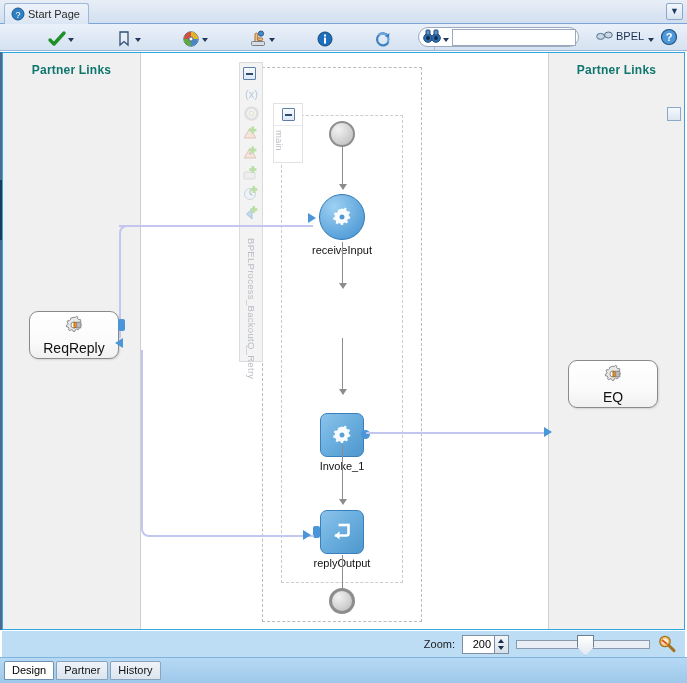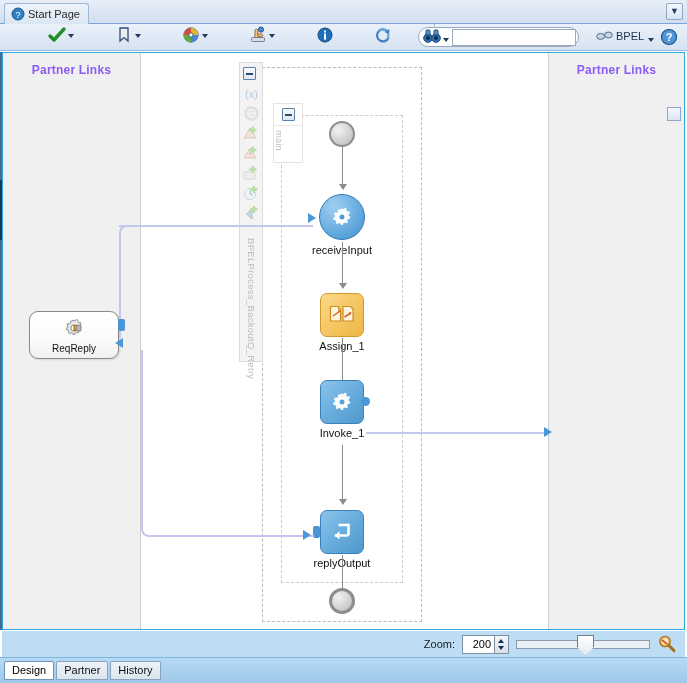--- a/index.html
+++ b/index.html
@@ -50,21 +50,21 @@
     border-radius: 2px;
     text-align: center; line-height: 15px; font-size: 9px; color: #1b3a62;
   }
 
   
   .toolbar {
     position: absolute; left: 0; top: 24px;
     width: 687px; height: 27px;
     background: linear-gradient(to bottom, #eaf1f9 0%, #d6e2f1 100%);
     border-bottom: 1px solid #9ab8d9;
-    display: flex; align-items: flex-start; gap: 36px;
+    display: flex; align-items: flex-end; gap: 36px;
   }
   .tb-item { display: flex; align-items: center; height: 22px; padding: 0 1px; }
   .tb-btn { width: 20px; height: 20px; position: relative; display: inline-block; }
   .tb-arrow {
     width: 9px; height: 20px; position: relative;
   }
   .tb-arrow::after {
     content: ""; position: absolute; left: 1px; top: 9px;
     border-left: 3.5px solid transparent; border-right: 3.5px solid transparent;
     border-top: 4px solid #22395c;
@@ -101,21 +101,21 @@
     overflow: hidden;
   }
   .plpanel {
     position: absolute; top: 0; height: 100%;
     background: #f0f0f0;
     border-right: 1px solid #cfcfcf;
   }
   .plpanel.left { left: 0; width: 138px; }
   .plpanel.right { right: 0; width: 136px; border-right: none; border-left: 1px solid #cfcfcf; }
   .pl-title {
-    text-align: center; color: #8b5cf6; font-size: 12px; font-weight: bold;
+    text-align: center; color: #0f766e; font-size: 12px; font-weight: bold;
     padding-top: 10px; letter-spacing: .2px;
   }
   .canvas {
     position: absolute; left: 138px; top: 0; right: 136px; bottom: 0;
     background: #ffffff;
   }
 
   
   .proc-outline {
     position: absolute; left: 121px; top: 14px;
@@ -211,21 +211,21 @@
 
   
   .plbox {
     position: absolute;
     width: 90px; height: 48px;
     border: 1px solid #8a8a8a; border-radius: 9px;
     background: linear-gradient(to bottom, #ffffff 0%, #fbfbfb 60%, #f0f0f0 100%);
     display: flex; flex-direction: column; align-items: center; justify-content: center;
     box-shadow: 1px 1px 2px rgba(0,0,0,.12);
   }
-  .plbox-lbl { font-size: 10px; color: #111; margin-top: 2px; }
+  .plbox-lbl { font-size: 14px; color: #111; margin-top: 2px; }
 
   
   .link-path { position: absolute; border: 2px solid #c3c6ee; background: transparent; }
   .arrow-blue { position: absolute; width: 0; height: 0; }
   .arrow-right {
     border-top: 5px solid transparent; border-bottom: 5px solid transparent;
     border-left: 8px solid #4b96d8;
   }
   .arrow-left {
     border-top: 5px solid transparent; border-bottom: 5px solid transparent;
@@ -452,20 +452,31 @@
           <rect x="11" y="8.5" width="5.5" height="5" fill="#ef8f1b" stroke="#b96b10"></rect>
           <rect x="13.6" y="8.2" width="4.2" height="5.6" fill="#b9b9b9" stroke="#8d8d8d"></rect>
         </svg>
       </span>
       <span class="plbox-lbl">ReqReply</span>
     </div>
   </div>
 
   <div class="plpanel right">
     <div class="pl-title">Partner Links</div>
+    <div class="plbox" style="left:19px; top:307px;">
+      <span>
+        <svg width="22" height="22" viewBox="0 0 22 22">
+          <path d="M11 3.2 l1.5 .35 .9-1.25 1.5 .85 -.3 1.5 1.25 1.1 1.5-.35 .6 1.6 -1.2 .95 .15 1.65 1.35 .75 -.5 1.65 -1.5 .05 -.8 1.45 .75 1.35 -1.25 1.1 -1.3-.75 -1.5 .65 -.25 1.5 -1.7 .1 -.55-1.4 -1.6-.4 -1.1 1.05 -1.45-.9 .45-1.45 -.9-1.4 -1.5-.05 -.25-1.7 1.4-.55 .35-1.6 -1.1-1.05 .85-1.5 1.45 .4 1.25-1.0 -.1-1.5z" fill="#e9e9e9" stroke="#8d8d8d" stroke-width="1"></path>
+          <circle cx="11" cy="11" r="3.1" fill="#ffffff" stroke="#8d8d8d"></circle>
+          <rect x="11" y="8.5" width="5.5" height="5" fill="#ef8f1b" stroke="#b96b10"></rect>
+          <rect x="13.6" y="8.2" width="4.2" height="5.6" fill="#b9b9b9" stroke="#8d8d8d"></rect>
+        </svg>
+      </span>
+      <span class="plbox-lbl">EQ</span>
+    </div>
   </div>
 
   <div class="canvas">
 
     <div class="proc-outline"></div>
     <div class="scope-outline"></div>
 
     <div class="vstrip">
       <span class="vstrip-ico" style="opacity:1">
         <span class="collapse-sq" style="margin-top:1px"></span>
@@ -538,36 +549,23 @@
       <div class="circ-activity">
         <svg width="22" height="22" viewBox="0 0 22 22">
           <path d="M11 2.5 l1.8 .45 1.1-1.4 1.7 1 -.4 1.75 1.4 1.3 1.75-.4 .75 1.85 -1.4 1.1 .2 1.9 1.55 .9 -.6 1.9 -1.75 .05 -.95 1.65 .9 1.55 -1.45 1.3 -1.5-.9 -1.75 .75 -.3 1.75 -2 .1 -.6-1.6 -1.85-.45 -1.25 1.2 -1.7-1.05 .5-1.7 -1.05-1.6 -1.75-.05 -.3-2 1.6-.65 .4-1.85 -1.3-1.2 1-1.75 1.7 .45 1.45-1.15 -.1-1.75z" fill="#ffffff" opacity=".95"></path>
           <circle cx="11" cy="11" r="3.2" fill="#4f9ad3" stroke="#ffffff" stroke-width="1.4"></circle>
         </svg>
       </div>
       <div class="node-lbl" style="top:50px;">receiveInput</div>
     </div>
     <div class="conn-v" style="left:201px; top:189px; height:46px;"></div>
 
-    <div class="node" style="left:179px; top:240px;">
-      <div class="sq-assign">
-        <svg width="26" height="22" viewBox="0 0 26 22">
-          <path d="M1.5 2.5 h8 v2.5 l2 0 v12 h-10 z" fill="#fdf3df" stroke="#c98f20" stroke-width="1.2"></path>
-          <path d="M14 2.5 h7.5 l2.5 2.5 v12 h-10 z" fill="#fdf3df" stroke="#c98f20" stroke-width="1.2"></path>
-          <path d="M4 12 L11 7" stroke="#d4632a" stroke-width="1.5" fill="none"></path>
-          <path d="M11.5 6.5 L8.8 6.2 L9.8 8.8 Z" fill="#d4632a"></path>
-          <path d="M15.5 13 L22 9" stroke="#d4632a" stroke-width="1.5" fill="none"></path>
-          <path d="M22.5 8.6 L19.8 8.3 L20.8 10.9 Z" fill="#d4632a"></path>
-        </svg>
-      </div>
-      <div class="node-lbl" style="top:47px;">Assign_1</div>
-    </div>
     <div class="conn-v" style="left:201px; top:285px; height:56px;"></div>
 
-    <div class="node" style="left:179px; top:327px;">
+    <div class="node" style="left:179px; top:360px;">
       <div class="sq-activity">
         <svg width="22" height="22" viewBox="0 0 22 22">
           <path d="M11 2.5 l1.8 .45 1.1-1.4 1.7 1 -.4 1.75 1.4 1.3 1.75-.4 .75 1.85 -1.4 1.1 .2 1.9 1.55 .9 -.6 1.9 -1.75 .05 -.95 1.65 .9 1.55 -1.45 1.3 -1.5-.9 -1.75 .75 -.3 1.75 -2 .1 -.6-1.6 -1.85-.45 -1.25 1.2 -1.7-1.05 .5-1.7 -1.05-1.6 -1.75-.05 -.3-2 1.6-.65 .4-1.85 -1.3-1.2 1-1.75 1.7 .45 1.45-1.15 -.1-1.75z" fill="#ffffff" opacity=".95"></path>
           <circle cx="11" cy="11" r="3.2" fill="#5ba1d6" stroke="#ffffff" stroke-width="1.4"></circle>
         </svg>
       </div>
       <div class="node-lbl" style="top:47px;">Invoke_1</div>
       <span class="nub-round" style="left:41px; top:17px;"></span>
     </div>
     <div class="conn-v" style="left:201px; top:392px; height:59px;"></div>

